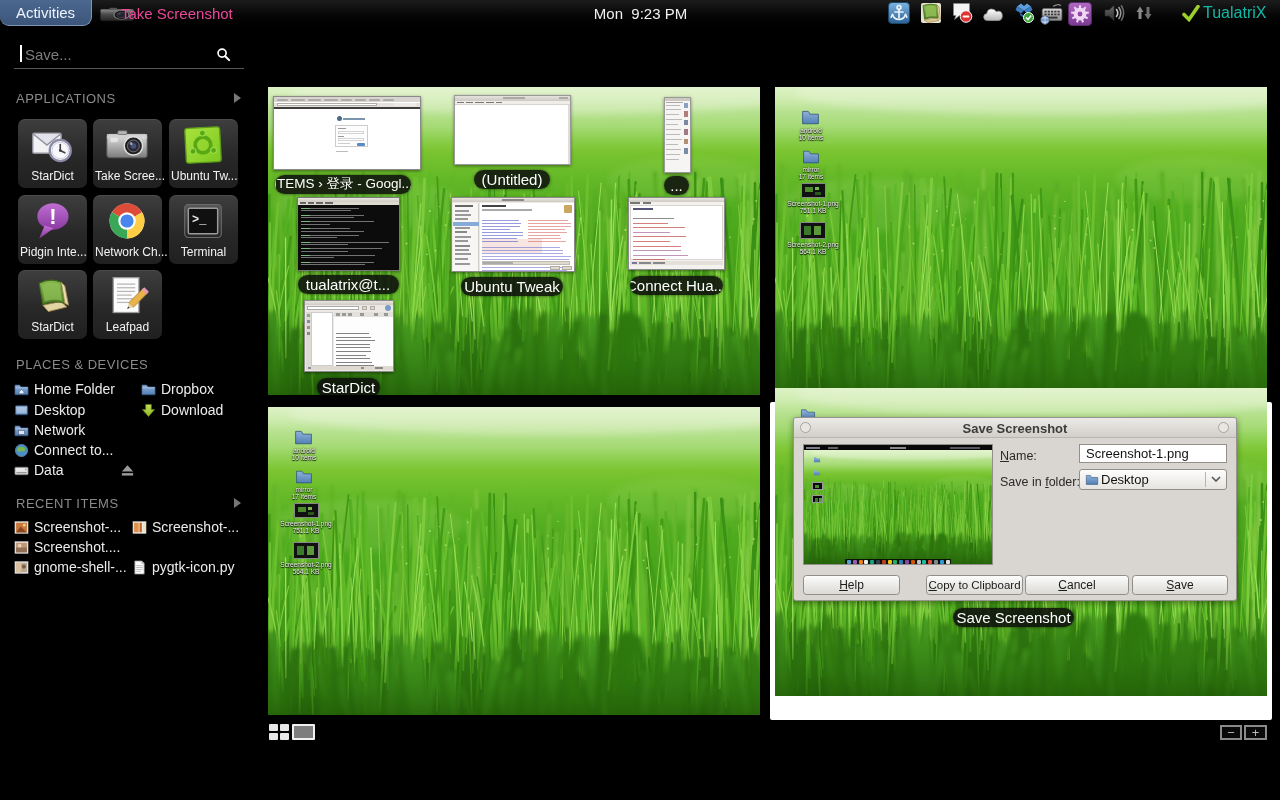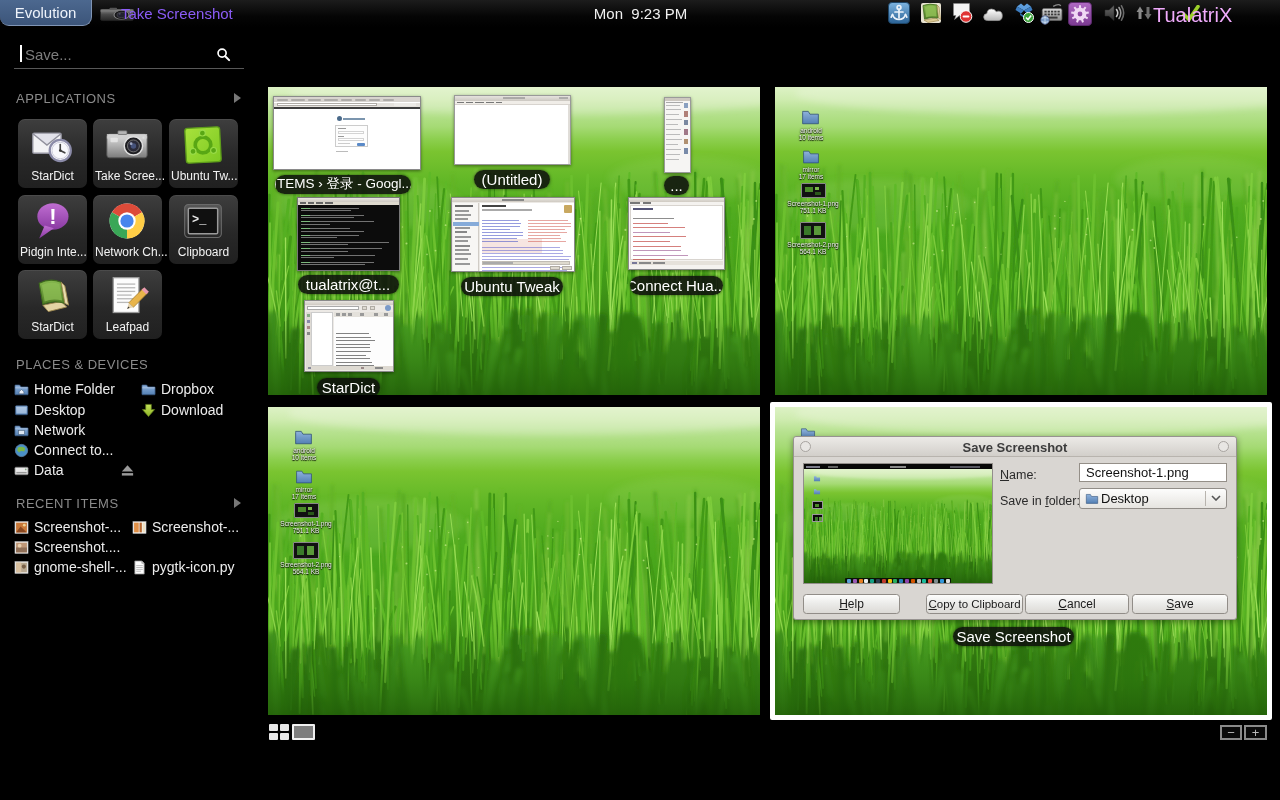--- a/index.html
+++ b/index.html
@@ -726,30 +726,30 @@
           <path d="M35.1 325 Q37.7 283 41.5 241" stroke="#2a6f0c" stroke-width="5.7"></path>
           <path d="M384.3 329 Q387.0 284 391.0 239" stroke="#2f7a10" stroke-width="8.2"></path>
           <path d="M500.6 321 Q500.6 299 500.5 278" stroke="#2f7a10" stroke-width="8.5"></path>
           <path d="M374.7 316 Q376.6 292 379.3 268" stroke="#41911a" stroke-width="8.8"></path>
         </g>
         <rect y="222" width="492" height="86" fill="url(#gbot)"></rect>
       </g>
     </defs>
   </svg>
 <div class="ab" style="left:0;top:0;width:1280px;height:27px;background:linear-gradient(180deg,#1c1c1c,#050505 60%,#000)"></div>
-<div class="ab" style="left:0;top:0;width:92px;height:26px;background:linear-gradient(180deg,#4c688f,#3c557a);border:1px solid #8095b5;border-left:none;border-top:none;border-radius:0 0 9px 9px;color:#eef3fb;font-size:15px;text-align:center;line-height:25px">Evolution</div>
+<div class="ab" style="left:0;top:0;width:92px;height:26px;background:linear-gradient(180deg,#4c688f,#3c557a);border:1px solid #8095b5;border-left:none;border-top:none;border-radius:0 0 9px 9px;color:#eef3fb;font-size:15px;text-align:center;line-height:25px">Activities</div>
 <svg class="ab" style="left:99px;top:4px" viewBox="0 0 48 48" width="36" height="21" preserveAspectRatio="none">
 <rect x="2" y="12" width="44" height="26" rx="3" fill="url(#camdk)" stroke="#222" stroke-width="1"></rect>
 <rect x="2" y="12" width="44" height="6" fill="#777" opacity=".7"></rect>
 <rect x="14" y="8.5" width="10" height="4" rx="1" fill="#555"></rect>
 <circle cx="30" cy="25" r="10" fill="#17171a" stroke="#888" stroke-width="1.4"></circle>
 <circle cx="30" cy="25" r="6" fill="#222230" stroke="#555" stroke-width="1"></circle>
 <circle cx="27.5" cy="22.5" r="1.6" fill="#667" opacity=".9"></circle>
   </svg>
-<div class="ab" style="left:121px;top:5px;font-size:15px;color:#8b5cf6">Take Screenshot</div>
+<div class="ab" style="left:121px;top:5px;font-size:15px;color:#ec4899">Take Screenshot</div>
 <div class="ab" style="left:588px;top:5px;width:105px;text-align:center;font-size:15px;color:#f0f0f0">Mon&nbsp; 9:23 PM</div>
 <div class="ab" style="left:888px;top:2px"><svg viewBox="0 0 22 22" width="22" height="22">
 <rect x="0.5" y="0.5" width="21" height="21" rx="3.5" fill="url(#anchg)" stroke="#1e4668" stroke-width="1"></rect>
 <g stroke="#eaf2fa" stroke-width="1.7" fill="none" stroke-linecap="round">
 <circle cx="11" cy="5.4" r="1.9"></circle>
         <line x1="11" y1="7.3" x2="11" y2="16"></line>
 <line x1="7" y1="10" x2="15" y2="10"></line>
         <path d="M4.5 12.5 Q6 17.5 11 17.5 Q16 17.5 17.5 12.5"></path>
 <path d="M4.5 12.5 L3.2 15.2 M17.5 12.5 L18.8 15.2"></path>
       </g>
@@ -809,21 +809,21 @@
 <path d="M19.5 3.8 Q23.8 11 19.5 18.2" stroke-width="1.6" opacity=".5"></path>
       </g>
     </svg></div>
 <div class="ab" style="left:1133px;top:2px"><svg viewBox="0 0 22 22" width="22" height="22">
 <path d="M7 10 L3.5 10 L7 4.5 L10.5 10 L7 10 M5.5 10 L8.5 10 L8.5 17 L5.5 17 Z" fill="#8a8a8a"></path>
 <path d="M15 12 L18.5 12 L15 17.5 L11.5 12 L15 12 M13.5 12 L16.5 12 L16.5 5 L13.5 5 Z" fill="#6f6f6f"></path>
     </svg></div>
 <svg class="ab" style="left:1182px;top:5px" viewBox="0 0 18 17" width="18" height="17">
 <path d="M2 9.5 L7 14.5 L16 1.5" stroke="#9ccf2a" stroke-width="3.6" fill="none" stroke-linecap="round"></path>
   </svg>
-<div class="ab" style="left:1153px;top:4px;font-size:20px;color:#f0abfc">TualatriX</div>
+<div class="ab" style="left:1203px;top:4px;font-size:16px;color:#14b8a6">TualatriX</div>
 <i style="left:20px;top:45px;width:2px;height:17px;background:#fff"></i>
 <div class="ab" style="left:25px;top:46px;font-size:15px;color:#7d7d7d">Save...</div>
 <svg class="ab" style="left:216px;top:47px" viewBox="0 0 16 16" width="15" height="15">
 <circle cx="6.5" cy="6.5" r="4.3" fill="none" stroke="#fff" stroke-width="1.8"></circle>
 <line x1="9.8" y1="9.8" x2="14" y2="14" stroke="#fff" stroke-width="2.2" stroke-linecap="round"></line>
   </svg>
 <i style="left:14px;top:68px;width:230px;height:1px;background:#585858"></i>
 <div class="shead" style="left:16px;top:91px">APPLICATIONS</div>
 <svg class="ab" style="left:233px;top:93px" viewBox="0 0 8 10" width="8" height="10">
     <path d="M1 0 L8 5 L1 10 Z" fill="#777"></path>
@@ -885,21 +885,21 @@
 <circle cx="24" cy="24" r="7.2" fill="#4885ed"></circle>
     </svg>
     <div class="tl">Network Ch...</div>
   </div>
 <div class="tile" style="left:169px;top:195px">
     <svg viewBox="0 0 48 48" width="44" height="44">
 <rect x="4" y="6" width="40" height="36" rx="4" fill="url(#term)" stroke="#6a6a6a" stroke-width="1.2"></rect>
 <rect x="8" y="10" width="32" height="28" rx="1.5" fill="#101010" stroke="#9a9a9a" stroke-width="1.6"></rect>
 <text x="12" y="26" font-size="13" font-weight="bold" fill="#e8e8e8" font-family="Liberation Mono">&gt;_</text>
     </svg>
-    <div class="tl">Clipboard</div>
+    <div class="tl">Terminal</div>
   </div>
 <div class="tile" style="left:18px;top:270px">
     <svg viewBox="0 0 48 48" width="44" height="44">
 <path d="M14 34 L34 30 L40 36 L20 41 Z" fill="#e3d4a4" stroke="#a08a50" stroke-width="1"></path>
 <path d="M10 10 Q22 4 34 9 L38 32 Q26 28 14 33 Z" fill="url(#bookg)" stroke="#3f6b1d" stroke-width="1.2"></path>
 <path d="M13 12 Q23 7.5 32 11 L35 29 Q25 26 16 30 Z" fill="#8fbf55" opacity=".75"></path>
 <path d="M34 9 L38 13 L42 34 L38 32 Z" fill="#e8dcae" stroke="#a08a50" stroke-width="1"></path>
     </svg>
     <div class="tl">StarDict</div>
   </div>
@@ -1266,21 +1266,21 @@
       <i style="left:13px;top:8px;width:6px;height:3px;background:#2a5a1a"></i>
     </div>
     <div class="dlabel" style="left:6px;top:113px;width:64px">Screenshot-1.png<br>751.1 KB</div>
     <div class="ab" style="left:25px;top:135px;width:26px;height:17px;background:#111;border:1px solid #888;border-radius:1px">
       <i style="left:3px;top:3px;width:7px;height:9px;background:#3a7a2a"></i>
       <i style="left:13px;top:3px;width:7px;height:9px;background:#5a9a3a"></i>
     </div>
     <div class="dlabel" style="left:6px;top:154px;width:64px">Screenshot-2.png<br>564.1 KB</div>
   </div>
 <div class="ab" style="left:770px;top:402px;width:502px;height:318px;background:#fff;border-radius:2px"></div>
-<div class="ws" style="left:775px;top:407px">
+<div class="ws" style="left:775px;top:388px">
     <svg class="gbg" viewBox="0 0 492 308" preserveAspectRatio="none">
       <use href="#grassart"></use>
     </svg>
     <svg class="ab" style="left:24px;top:19px" viewBox="0 0 16 16" width="18" height="15">
       <path d="M1 4 L1 14 L15 14 L15 5.5 L7.5 5.5 L6 3 L1 3 Z" fill="url(#foldg)" stroke="#2f4f78" stroke-width=".7"></path>
     </svg>
     <div class="ab" style="left:18px;top:29px;width:444px;height:184px;background:#d9d6d2;border:1px solid #979390;border-radius:3px;box-shadow:0 2px 6px rgba(0,0,0,.4)">
 <div class="ab" style="left:0;top:0;width:442px;height:20px;background:linear-gradient(180deg,#eceae7,#d2cfca);border-bottom:1px solid #b8b4ae;border-radius:3px 3px 0 0"></div>
 <div class="ab" style="left:0;top:3px;width:442px;text-align:center;font-size:13px;font-weight:bold;color:#3c3c3c">Save Screenshot</div>
 <i style="left:6px;top:4px;width:11px;height:11px;border:1.5px solid #a8a4a0;border-radius:50%;background:#e8e6e3"></i>

